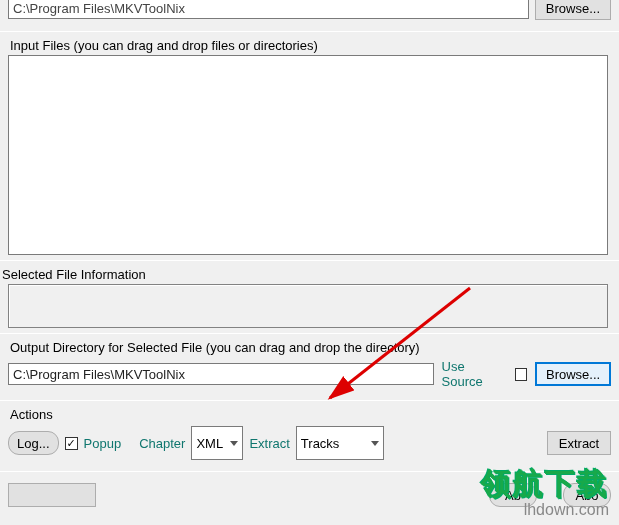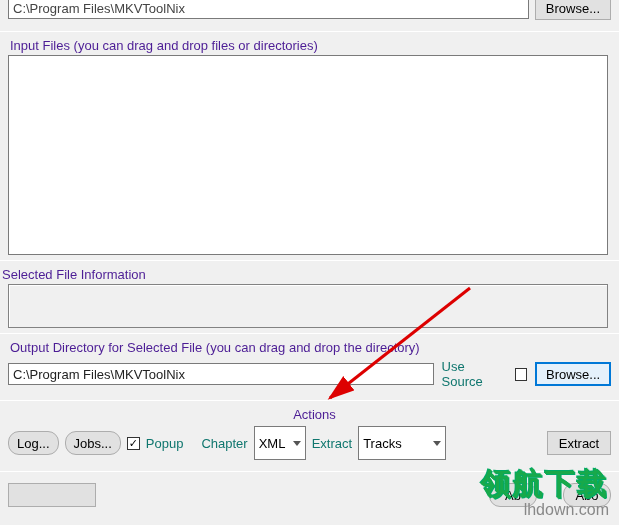--- a/index.html
+++ b/index.html
@@ -12,21 +12,21 @@
     flex: 1; height: 22px; background: #fff; border: 1px solid #7a7a7a;
     padding: 2px 4px; color: #444;
   }
   .btn {
     height: 24px; min-width: 64px; padding: 0 10px;
     background: #e1e1e1; border: 1px solid #adadad; cursor: pointer;
     display: inline-flex; align-items: center; justify-content: center;
   }
   .btn.browse-top { min-width: 64px; background: #e1e1e1; }
   .btn.blue { border: 2px solid #0078d7; background: #e5f1fb; }
-  .section-label { color: #4c1d95; margin: 6px 0 2px 2px; }
+  .section-label { color: #000000; margin: 6px 0 2px 2px; }
 
   .big-box {
     width: 600px; height: 200px; background: #fff; border: 1px solid #7a7a7a;
     margin: 0 8px 4px 8px;
   }
 
   .hr { height: 1px; background: #c0c0c0; margin: 5px 0; border-top: 1px solid #fff; }
 
   .info-box {
     width: 600px; height: 44px; margin: 0 8px 4px 8px;
@@ -90,24 +90,23 @@
 <div class="section-label" style="margin-left:10px;">Output Directory for Selected File (you can drag and drop the directory)</div>
 <div class="row out-row">
   <input class="out-input" value="C:\Program Files\MKVToolNix" style="">
   <span class="lbl">Use Source</span>
   <span class="chk"></span>
   <button class="btn blue">Browse...</button>
 </div>
 
 <div class="hr"></div>
 
-<div class="section-label" style="margin-left:10px;text-align:center;">Actions</div>
+<div class="section-label" style="margin-left:10px;">Actions</div>
 <div class="row actions-row">
   <button class="btn sm">Log...</button>
-  <button class="btn sm">Jobs...</button>
   <span class="chk checked"></span>
   <span class="lbl">Popup</span>
   <span style="width:6px;"></span>
   <span class="lbl">Chapter</span>
   <span class="select">
     <span class="val">XML</span>
     <span class="caret"></span>
   </span>
   <span class="lbl">Extract</span>
   <span class="select wide">

